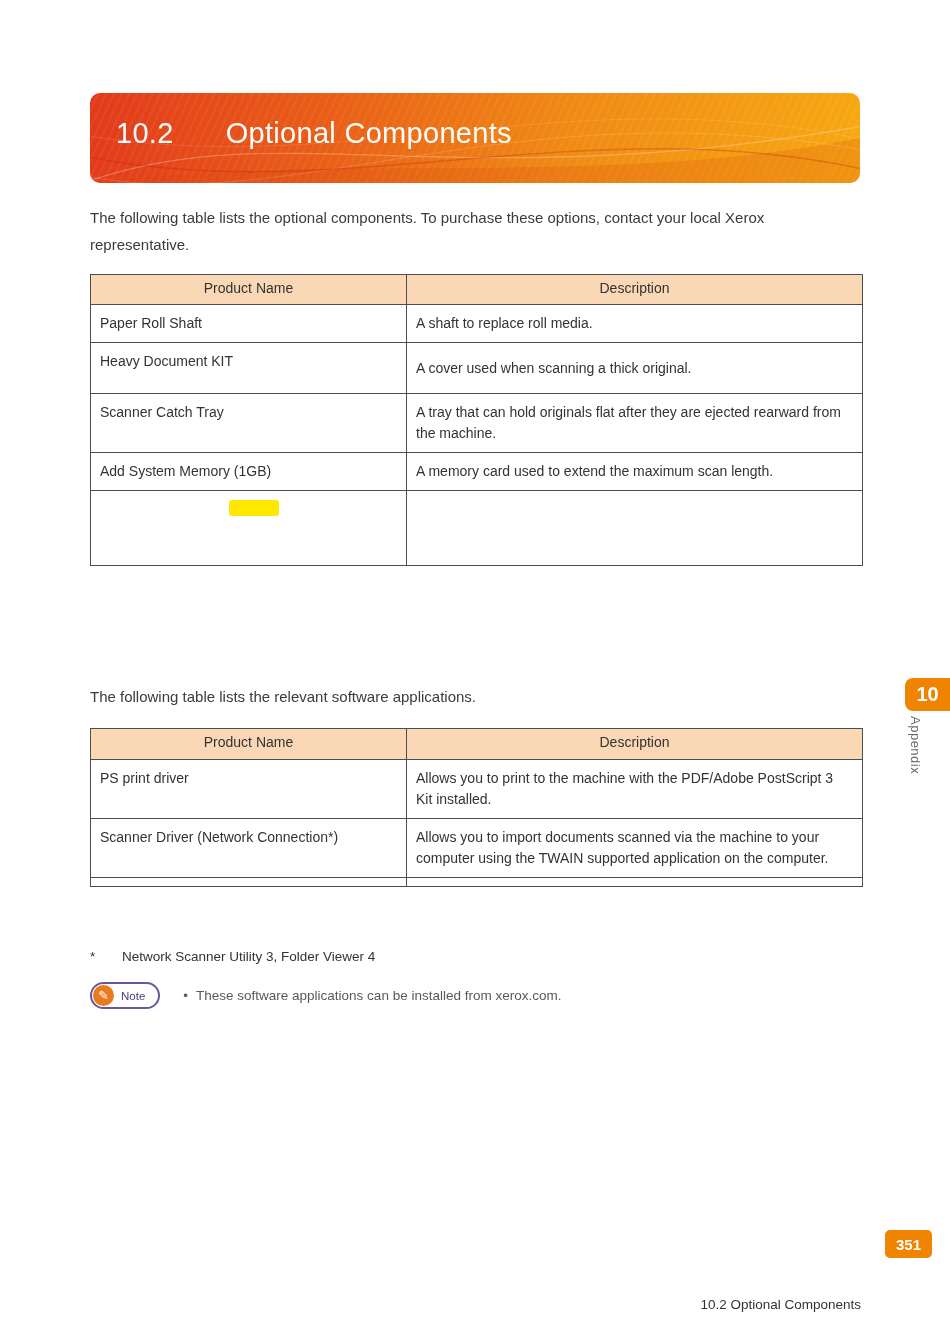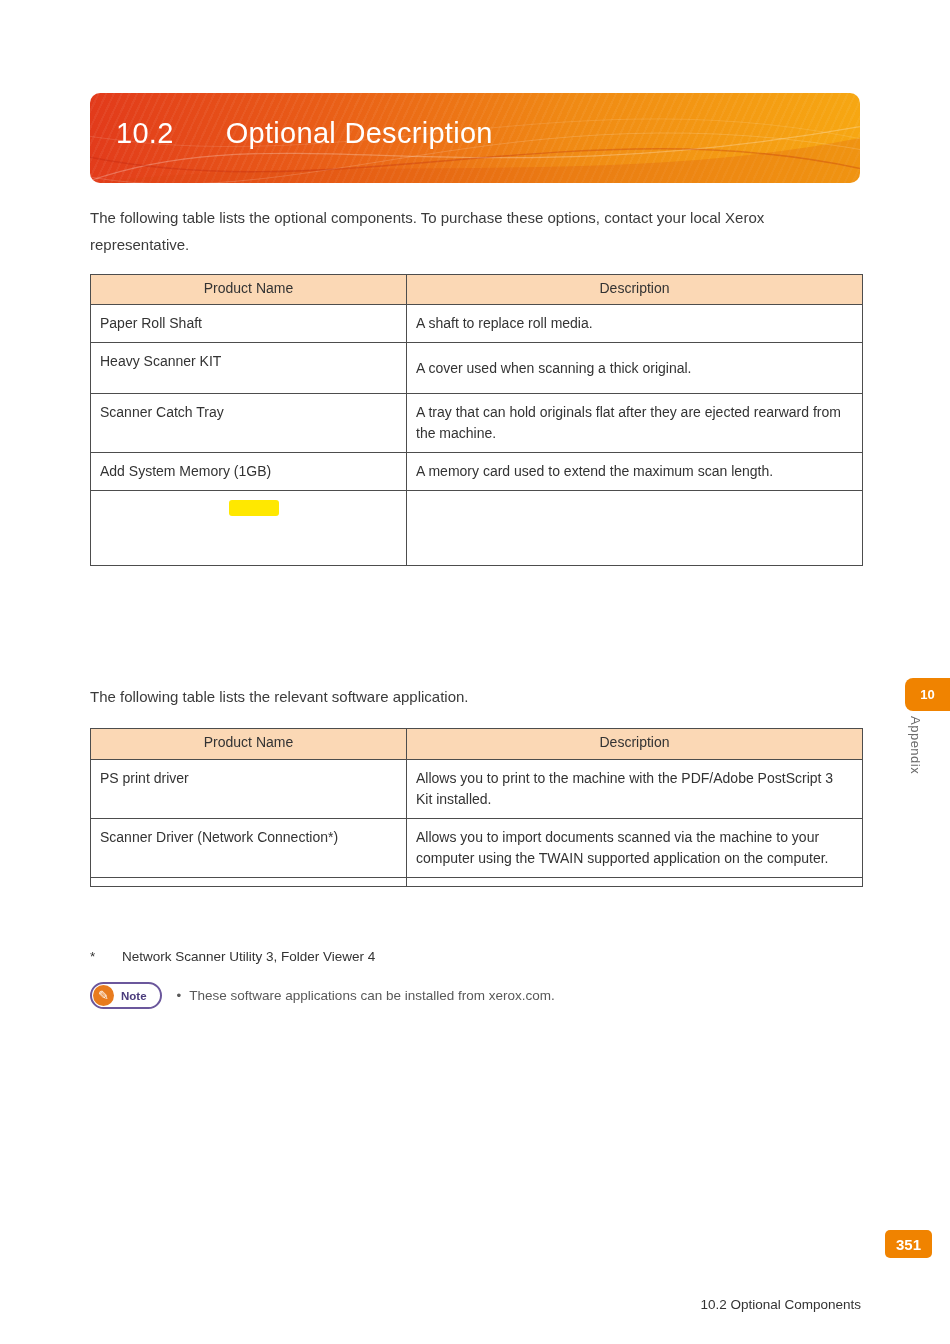--- a/index.html
+++ b/index.html
@@ -47,41 +47,41 @@
   td.pad-top { padding-top:15px; }
   .highlight {
     width:50px; height:16px; background:#ffe800; border-radius:3px;
     margin:1px 0 0 129px;
   }
 
   
   .chapter-tab {
     position:absolute; left:905px; top:678px; width:45px; height:33px;
     background:#f08300; border-radius:8px 0 0 8px; color:#fff;
-    font-weight:bold; font-size:13px; display:flex; align-items:center; justify-content:center;text-align:right;
+    font-weight:bold; font-size:20px; display:flex; align-items:center; justify-content:center;text-align:right;
   }
   .chapter-label {
     position:absolute; left:908px; top:716px; writing-mode:vertical-rl;
     font-size:13px; color:#6b6b6b; letter-spacing:0.5px;
   }
 
   
   .footnote { position:absolute; left:90px; top:949px; font-size:13.5px; color:#333; }
   .footnote-marker { display:inline-block; width:32px; }
   .note-row { position:absolute; left:90px; top:982px; display:flex; align-items:center; }
   .note-pill {
     display:inline-flex; align-items:center; height:23px;
     border:2px solid #6b579c; border-radius:14px; padding:0 13px 0 1px; background:#fff;
   }
   .note-circle {
     width:21px; height:21px; border-radius:50%; background:#e87b1e; color:#fff;
     display:flex; align-items:center; justify-content:center; font-size:13px; margin-right:7px;
   }
-  .note-label { font-size:11.5px; font-weight:bold; color:#4a3b7c; }
-  .note-text { margin-left:15px; font-size:13.5px; color:#595959; }
+  .note-label { font-size:11.5px; font-weight:normal; color:#4a3b7c; }
+  .note-text { margin-left:23px; font-size:13.5px; color:#595959; }
   .note-bullet { margin-right:8px; }
 
   
   .footer-text { position:absolute; right:89px; top:1297px; font-size:13.5px; color:#333; }
   .footer-page {
     position:absolute; left:885px; top:1230px; width:47px; height:28px;
     background:#f08300; border-radius:5px; color:#fff; font-weight:bold; font-size:15px;
     display:flex; align-items:center; justify-content:center;
   }
 </style>
@@ -92,62 +92,62 @@
 
   <div class="banner">
     <svg class="banner-deco" width="770" height="90" viewBox="0 0 770 90">
       <path d="M0,90 C250,60 520,95 770,45 L770,90 Z" fill="rgba(215,70,15,0.20)"></path>
       <path d="M-20,95 C180,15 360,110 790,30" stroke="rgba(255,255,255,0.26)" stroke-width="1.2" fill="none"></path>
       <path d="M-20,80 C200,130 420,-10 790,60" stroke="rgba(255,255,255,0.16)" stroke-width="1" fill="none"></path>
       <path d="M-20,60 C240,120 500,10 790,80" stroke="rgba(180,30,10,0.28)" stroke-width="1.4" fill="none"></path>
       <path d="M-20,40 C260,90 480,-20 790,50" stroke="rgba(255,255,255,0.12)" stroke-width="1" fill="none"></path>
     </svg>
     <div class="banner-title-row">
-      <span class="banner-num">10.2</span><span>Optional Description</span>
+      <span class="banner-num">10.2</span><span>Optional Components</span>
     </div>
   </div>
 
   <div class="intro intro-components">The following table lists the optional components. To purchase these options, contact your local Xerox representative.</div>
 
   <table class="doc-table tbl-components">
     <colgroup>
         <col style="width:316px">
         <col style="width:456px">
       </colgroup>
     <tbody>
         <tr class="h30">
       <th>Product Name</th>
       <th>Description</th>
     </tr>
     <tr class="h33">
       <td>Paper Roll Shaft</td>
       <td>A shaft to replace roll media.</td>
     </tr>
     <tr class="h51">
-      <td>Heavy Scanner KIT</td>
+      <td>Heavy Document KIT</td>
       <td class="pad-top">A cover used when scanning a thick original.</td>
     </tr>
     <tr class="h52">
       <td>Scanner Catch Tray</td>
       <td>A tray that can hold originals flat after they are ejected rearward from the machine.</td>
     </tr>
     <tr class="h32">
       <td>Add System Memory (1GB)</td>
       <td>A memory card used to extend the maximum scan length.</td>
     </tr>
     <tr class="h75">
       <td>
         <div class="highlight"></div>
       </td>
       <td></td>
     </tr>
   </tbody>
     </table>
 
-  <div class="intro intro-software">The following table lists the relevant software application.</div>
+  <div class="intro intro-software">The following table lists the relevant software applications.</div>
 
   <div class="chapter-tab">10</div>
   <div class="chapter-label">Appendix</div>
 
   <table class="doc-table tbl-software">
     <colgroup>
         <col style="width:316px">
         <col style="width:456px">
       </colgroup>
     <tbody>

